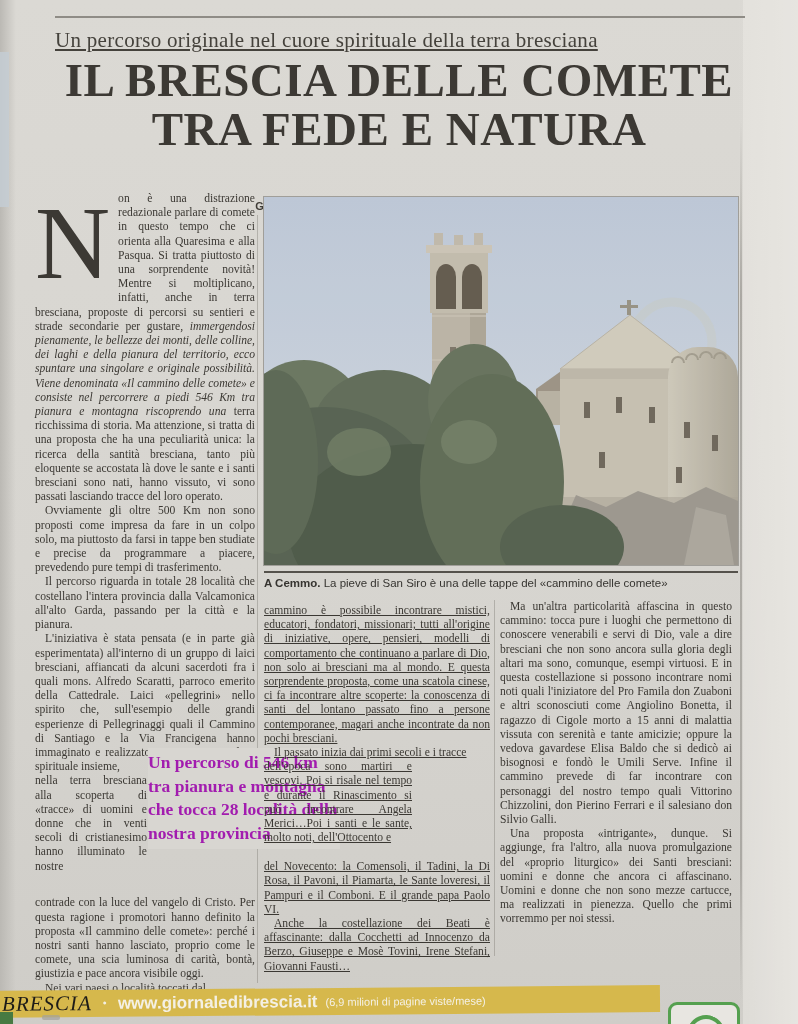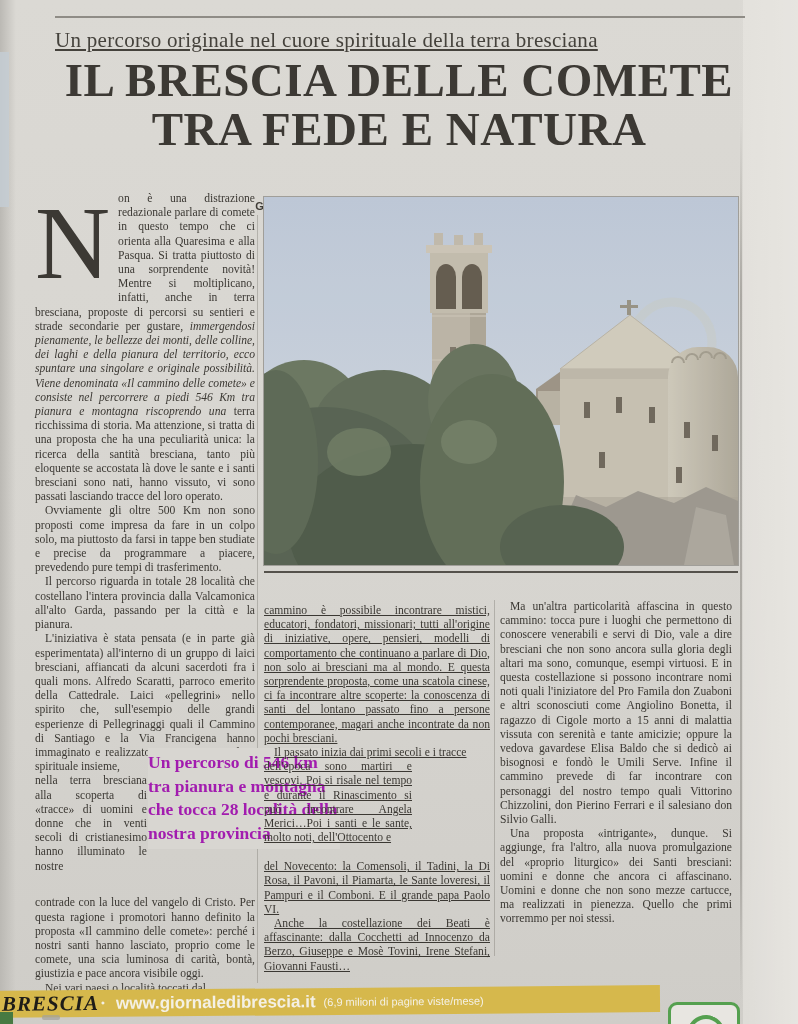--- a/index.html
+++ b/index.html
@@ -51,22 +51,22 @@
   
   .photo-block{position:absolute;left:264px;top:197px;width:474px;}
   .photo-frame{width:474px;height:368px;display:block;outline:1px solid #a09e99;}
   .caption-rule{margin-top:6px;height:2px;background:#55524c;}
   .caption{font-family:"Liberation Sans", sans-serif;font-size:11.5px;color:#363430;margin-top:4px;}
   .caption .lead{font-weight:bold;}
 
   
   .footer-bar{position:absolute;left:-8px;top:988px;width:668px;height:27px;background:#d6b84c;
     transform:rotate(-0.5deg);display:flex;align-items:center;padding-left:10px;box-sizing:border-box;}
-  .logo{font-family:"Liberation Serif", serif;font-style:italic;font-weight:bold;
-    font-size:21px;color:#1e1c18;letter-spacing:1px;margin-right:1px;}
+  .logo{font-family:"Liberation Serif", serif;font-style:italic;font-weight:normal;
+    font-size:21px;color:#1e1c18;letter-spacing:1px;margin-right:10px;}
   .f-bullet{color:#f3efe3;font-size:18px;margin-right:10px;font-weight:bold;}
   .f-url{font-family:"Liberation Sans", sans-serif;font-weight:bold;font-size:17px;color:#f4f0e4;margin-right:8px;}
   .f-stats{font-family:"Liberation Sans", sans-serif;font-size:11px;color:#f4f0e4;}
   .green-badge{position:absolute;left:668px;top:1002px;width:66px;height:40px;
     border:3px solid #55a04f;border-radius:9px;background:#e8e6e1;overflow:hidden;}
   .green-badge::after{content:"";position:absolute;left:16px;top:10px;width:30px;height:30px;
     border:4px solid #55a04f;border-radius:50%;border-bottom-color:transparent;transform:rotate(25deg);}
   .corner-green{position:absolute;left:0;top:1012px;width:13px;height:12px;background:#477a42;}
   .smudge{position:absolute;left:42px;top:1015px;width:18px;height:5px;background:#a3a19b;border-radius:2px;opacity:.7;}
 </style>
@@ -167,20 +167,24 @@
       <ellipse cx="150" cy="335" rx="125" ry="88" fill="#34422f"></ellipse>
       <ellipse cx="228" cy="285" rx="72" ry="108" fill="#49573f"></ellipse>
       <ellipse cx="298" cy="350" rx="62" ry="42" fill="#3c4a36"></ellipse>
       <ellipse cx="95" cy="255" rx="32" ry="24" fill="#5d6b50" opacity="0.8"></ellipse>
       <ellipse cx="205" cy="245" rx="28" ry="22" fill="#626f54" opacity="0.8"></ellipse>
       <ellipse cx="12" cy="265" rx="42" ry="92" fill="#45533d"></ellipse>
 
       <rect x="0" y="0" width="474" height="368" fill="#e9e7e2" opacity="0.16"></rect>
     </svg>
     <div class="caption-rule"></div>
+    <div class="caption">
+      <span class="lead">A Cemmo.</span>
+      <span>La pieve di San Siro è una delle tappe del «cammino delle comete»</span>
+    </div>
   </div>
 
   <div class="col col-1">
     <p><span class="dropcap">N</span><span>on è una distrazione redazionale parlare di comete in questo tempo che ci orienta alla Quaresima e alla Pasqua. Si tratta piuttosto di una sorprendente novità! Mentre si moltiplicano, infatti, anche in terra bresciana, proposte di percorsi su sentieri e strade secondarie per gustare, </span><span class="ital">immergendosi pienamente, le bellezze dei monti, delle colline, dei laghi e della pianura del territorio, ecco spuntare una singolare e originale possibilità. Viene denominata «Il cammino delle comete» e consiste nel percorrere a piedi 546 Km tra pianura e montagna riscoprendo una </span><span>terra ricchissima di storia. Ma attenzione, si tratta di una proposta che ha una peculiarità unica: la ricerca della santità bresciana, tanto più eloquente se accostata là dove le sante e i santi bresciani sono nati, hanno vissuto, vi sono passati lasciando tracce del loro operato.</span></p>
     <p class="ind">Ovviamente gli oltre 500 Km non sono proposti come impresa da fare in un colpo solo, ma piuttosto da farsi in tappe ben studiate e precise da programmare a piacere, prevedendo pure tempi di trasferimento.</p>
     <p class="ind">Il percorso riguarda in totale 28 località che costellano l'intera provincia dalla Valcamonica all'alto Garda, passando per la città e la pianura.</p>
     <p class="ind">L'iniziativa è stata pensata (e in parte già esperimentata) all'interno di un gruppo di laici bresciani, affiancati da alcuni sacerdoti fra i quali mons. Alfredo Scaratti, parroco emerito della Cattedrale. Laici «pellegrini» nello spirito che, sull'esempio delle grandi esperienze di Pellegrinaggi quali il Cammino di Santiago e la Via Francigena hanno immaginato e realizzato un cammino, reale e spirituale insieme,</p>
     <p class="narrow-1">nella terra bresciana alla scoperta di «tracce» di uomini e donne che in venti secoli di cristianesimo hanno illuminato le nostre</p>
     <p>contrade con la luce del vangelo di Cristo. Per questa ragione i promotori hanno definito la proposta «Il cammino delle comete»: perché i nostri santi hanno lasciato, proprio come le comete, una scia luminosa di carità, bontà, giustizia e pace ancora visibile oggi.</p>
     <p class="ind">Nei vari paesi o località toccati dal</p>

